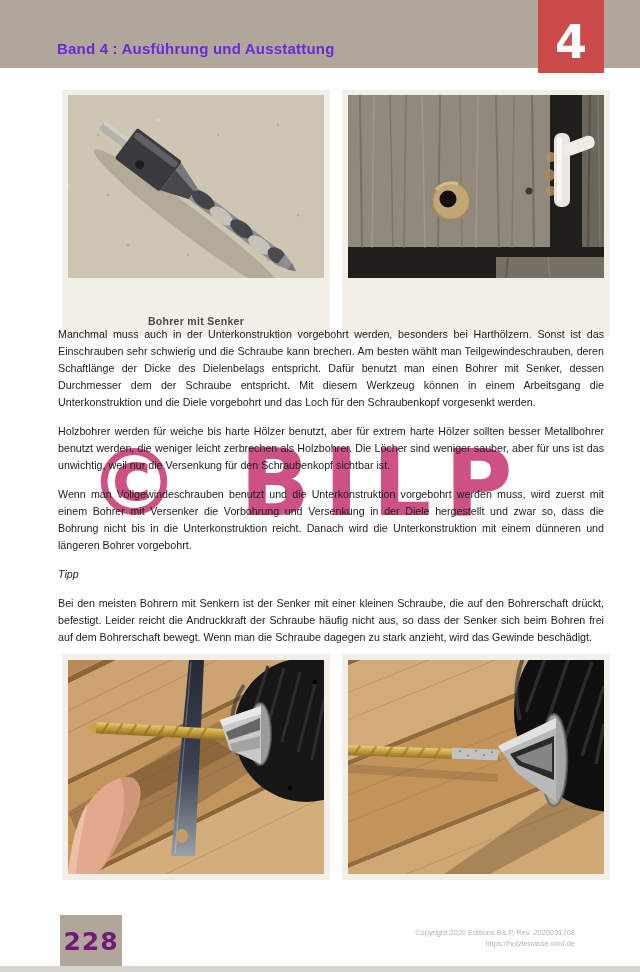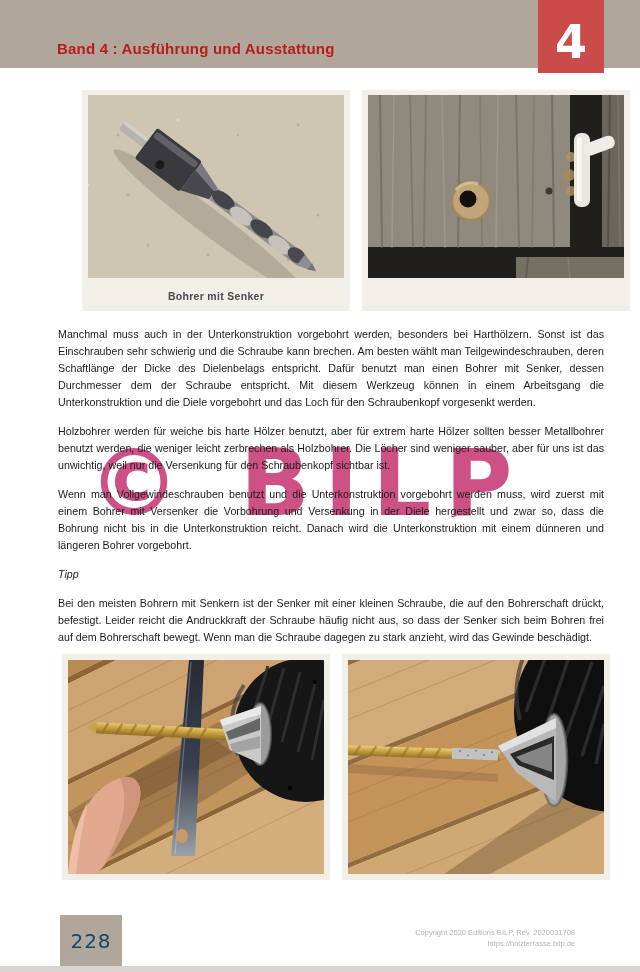--- a/index.html
+++ b/index.html
@@ -1,47 +1,47 @@
 <!DOCTYPE html>
 <html><head>
 <meta charset="utf-8">
 <style>
   html,body{margin:0;padding:0;background:#ffffff;}
   .page{position:relative;width:640px;height:972px;background:#ffffff;overflow:hidden;
         font-family:"Liberation Sans",sans-serif;}
   
   .header-band{position:absolute;left:0;top:0;width:640px;height:68px;background:#b1a69a;}
   .page-title{position:absolute;left:57px;top:40px;font-size:15px;font-weight:bold;
-              color:#b91c1c;letter-spacing:.2px;}
+              color:#6d28d9;letter-spacing:.2px;}
   .chapter-box{position:absolute;left:538px;top:0;width:66px;height:73px;background:#cb4a4a;
                display:flex;align-items:flex-end;justify-content:center;}
   .chapter-box span{color:#ffffff;font-weight:bold;font-size:46px;line-height:1;
                     padding-bottom:8px;font-family:"DejaVu Sans",sans-serif;}
   
   .watermark{position:absolute;left:88px;top:430px;width:470px;z-index:0;
              font-family:"DejaVu Sans",sans-serif;font-weight:bold;font-size:92px;
              color:#be185d;opacity:.75;letter-spacing:14px;white-space:nowrap;}
   
   .fig{position:absolute;width:268px;background:#f2efe9;}
-  .fig-top{top:90px;height:221px;margin-left:20px;}
+  .fig-top{top:90px;height:246px;}
   .fig-bottom{top:654px;height:226px;}
   .fig .photo{position:absolute;left:6px;top:5px;}
   .fig-caption{position:absolute;left:0;bottom:0;width:100%;height:30px;display:flex;
                align-items:center;justify-content:center;font-size:10.5px;font-weight:bold;
                color:#4a4a4a;letter-spacing:.3px;}
   
   .body-text{position:absolute;left:58px;top:326px;width:546px;z-index:1;}
   .body-text p{margin:0 0 12px 0;font-size:10.7px;line-height:17px;color:#1c1c1c;
                text-align:justify;}
   .tip-label{margin:2px 0 5px 0;font-size:9.5px;color:#aca69c;font-style:italic;}
   
   .footer-pagebox{position:absolute;left:60px;top:915px;width:62px;height:52px;background:#b1a69a;
                   display:flex;align-items:center;justify-content:center;}
-  .footer-pagebox span{color:#0c4a6e;font-size:20px;letter-spacing:1px;
-                       font-family:"DejaVu Sans",sans-serif;}
+  .footer-pagebox span{color:#701a75;font-size:25px;letter-spacing:1px;
+                       font-family:"DejaVu Sans",sans-serif;font-weight:bold;}
   .footer-copy{position:absolute;right:65px;top:927px;text-align:right;font-size:7.5px;
                line-height:11px;color:#b7b4b0;}
   .footer-copy .url{color:#b7b4b0;text-decoration:none;display:block;}
   .page-edge{position:absolute;left:0;top:966px;width:640px;height:6px;background:#d8d5d1;}
 </style>
 </head>
 <body>
 
 <div class="page">
 
@@ -252,17 +252,17 @@
         <polygon points="168,97 204,83 204,112 174,102" fill="#8f8f8f" opacity=".9"></polygon>
       </g>
     </svg>
   </div>
 
   <div class="footer-pagebox">
     <span>228</span>
   </div>
   <div class="footer-copy">
     <span>Copyright 2020 Editions BILP, Rev. 2020031708</span>
-    <a class="url" href="#">https://holzterrasse.bilp.de</a>
+    <a class="url" href="#">https://holzterrasse.wird.de</a>
   </div>
   <div class="page-edge"></div>
 
 </div>
 
 </body></html>

